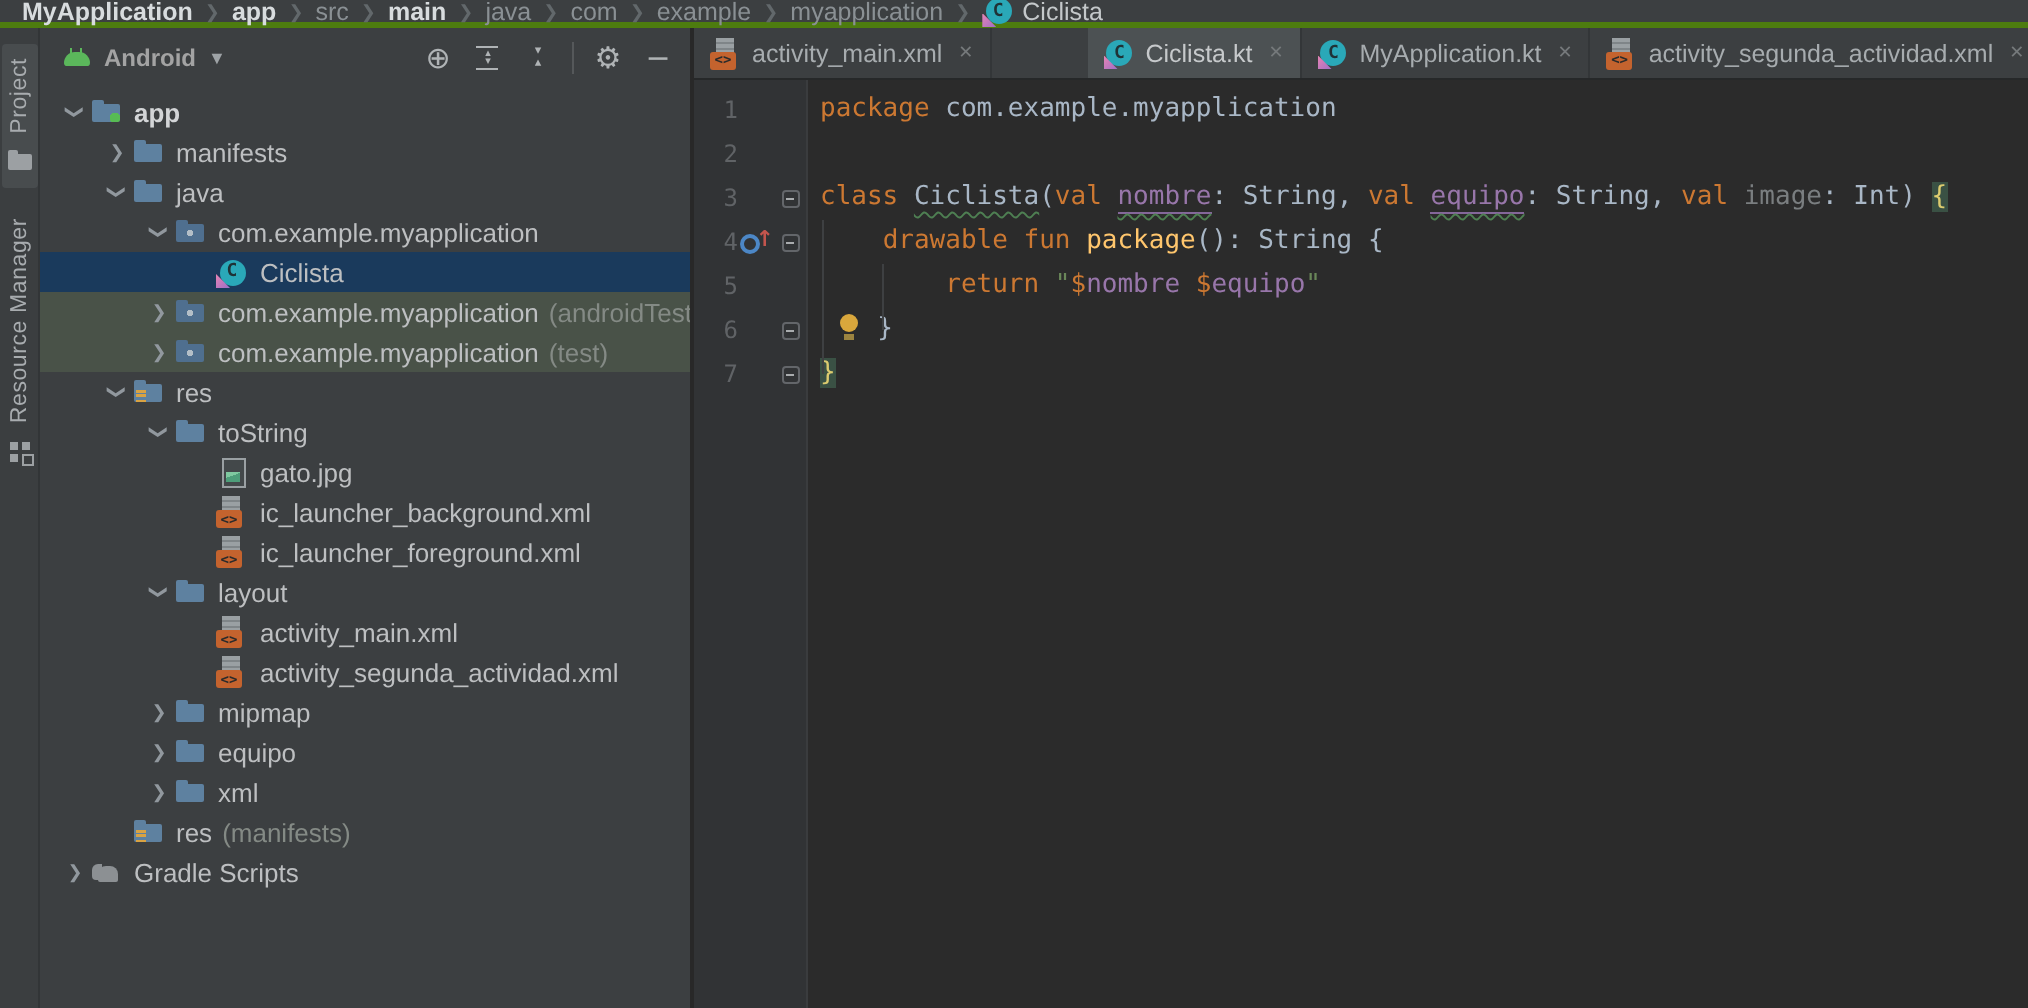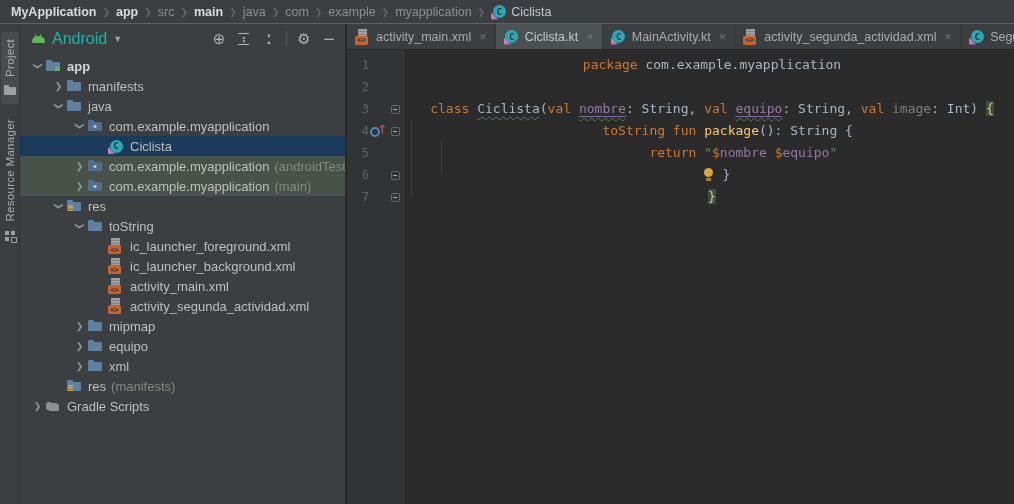--- a/index.html
+++ b/index.html
@@ -1,40 +1,40 @@
 <!DOCTYPE html>
 <html><head>
 <meta charset="utf-8">
 <style>
   * { margin:0; padding:0; box-sizing:border-box; }
   html,body { width:1014px; height:504px; overflow:hidden; }
   body { font-family:"Liberation Sans", sans-serif; background:#2B2B2B; }
   .screen { width:1014px; height:504px; display:flex; flex-direction:column; background:#2B2B2B; }
 
   
-  .topbar { height:24px; background:#3C3F41; border-bottom:1px solid #4d7c0f; display:flex; align-items:center; padding-left:9px; flex:none; }
+  .topbar { height:14px; background:#3C3F41; border-bottom:3px solid #4d7c0f; display:flex; align-items:center; padding-left:9px; flex:none; }
   .crumb { font-size:12.5px; color:#8A9094; padding:0 2px; white-space:nowrap; display:flex; align-items:center; gap:4px; cursor:default; }
   .crumb.bold { color:#D8DCDE; font-weight:bold; }
   .crumb.last { color:#C4C8CA; }
   .crumb-sep { color:#62686B; font-size:9px; padding:0 4px; }
 
   
   .main { flex:1; display:flex; min-height:0; }
 
   
   .stripe { width:20px; background:#3B3E40; border-right:1px solid #323537; display:flex; flex-direction:column; align-items:center; flex:none; }
   .stripe-btn { display:flex; flex-direction:column; align-items:center; gap:5px; padding:7px 1px 6px; margin-top:8px; border-radius:2px; cursor:pointer; }
   .stripe-btn.active { background:#484C4E; }
   .vlabel { writing-mode:vertical-rl; transform:rotate(180deg); font-size:11.5px; color:#A8ACAF; letter-spacing:.3px; white-space:nowrap; }
 
   
   .project-panel { width:327px; background:#3C3F41; border-right:2px solid #282828; display:flex; flex-direction:column; flex:none; }
   .panel-header { height:30px; display:flex; align-items:center; padding:0 8px 0 10px; flex:none; }
   .view-selector { display:flex; align-items:center; gap:6px; cursor:pointer; }
-  .view-selector .lbl { font-size:16px; color:#14b8a6; }
+  .view-selector .lbl { font-size:12px; color:#a3a3a3;font-weight:bold; }
   .hdr-icons { margin-left:auto; display:flex; align-items:center; gap:9px; }
   .tx-ic { color:#AFB3B5; font-size:15px; line-height:16px; width:16px; height:16px; text-align:center; cursor:pointer; font-family:"DejaVu Sans", sans-serif; }
   .hdr-sep { width:1px; height:16px; background:#55585A; }
 
   .tree { flex:1; overflow:hidden; padding-top:2px; }
   .row { height:20px; display:flex; align-items:center; font-size:13px; color:#BDBFC1; white-space:nowrap; cursor:pointer; }
   .row .indent { flex:none; }
   .row .chev { width:15px; flex:none; font-size:9px; color:#91989E; text-align:center; }
   .row .chev.exp { transform:rotate(90deg); }
   .row .lab { margin-left:6px; }
@@ -97,38 +97,38 @@
 
   .ic-resmgr::before { top:4px; left:3px; width:4px; height:4px; background:#9CA0A3; box-shadow:6px 0 0 #9CA0A3, 0 6px 0 #9CA0A3; }
   .ic-resmgr::after  { top:10px; left:9px; width:4px; height:4px; border:1px solid #9CA0A3; }
 
   .chev-down { font-size:9px; color:#9EA3A6; }
 
   
   .editor { flex:1; display:flex; flex-direction:column; min-width:0; background:#2B2B2B; }
   .tabbar { height:26px; background:#3C3F41; border-bottom:1px solid #262829; display:flex; overflow:hidden; flex:none; }
   .tab { display:flex; align-items:center; gap:5px; padding:0 8px; font-size:12.5px; color:#A7ACAF; border-right:1px solid #333638; white-space:nowrap; cursor:pointer; flex:none; }
-  .tab.active { background:#4C5153; color:#C6C9CB; }
+  .tab.active { background:#4C5153; color:#C6C9CB;margin-left:48px; }
   .tab .close { font-size:9px; color:#75797B; margin-left:3px; cursor:pointer; font-family:"DejaVu Sans", sans-serif; }
 
   .editor-body { flex:1; display:flex; min-height:0; }
   .gutter { width:57px; background:#313335; border-right:1px solid #3A3C3E; padding-top:4px; flex:none; }
   .gline { height:22px; display:flex; align-items:center; }
   .lnum { width:22px; text-align:right; font:12px "DejaVu Sans Mono", monospace; color:#606366; flex:none; }
   .gicon { width:19px; display:flex; justify-content:center; flex:none; }
   .gfold { width:14px; display:flex; justify-content:center; flex:none; }
 
   .ic-override { width:17px; height:13px; position:relative; display:inline-block; cursor:pointer; }
   .ic-override::before { content:""; position:absolute; left:0; top:2px; width:6px; height:6px; border:2px solid #4C87C6; border-radius:50%; }
   .ic-override::after { content:"↑"; position:absolute; right:0; top:-2px; color:#C4554D; font:bold 11px "DejaVu Sans", sans-serif; }
 
   .fold-m { width:9px; height:9px; border:1px solid #63666A; border-radius:2px; background:#313335; position:relative; cursor:pointer; }
   .fold-m::after { content:""; position:absolute; left:1.5px; top:3px; width:4px; height:1px; background:#A9ACAE; }
 
-  .code { flex:1; padding:4px 0 0 6px; font:13px/22px "DejaVu Sans Mono", monospace; color:#A9B7C6; position:relative; overflow:hidden;text-align:center; }
+  .code { flex:1; padding:4px 0 0 6px; font:13px/22px "DejaVu Sans Mono", monospace; color:#A9B7C6; position:relative; overflow:hidden; }
   .cline { height:22px; white-space:pre; }
   .tk-kw { color:#CC7832; }
   .tk-pl { color:#A9B7C6; }
   .tk-cls { color:#A9B7C6; text-decoration:underline wavy #4E8052 1px; text-underline-offset:3px; }
   .tk-prop { color:#9876AA; border-bottom:1px solid #84679A; text-decoration:underline wavy #4E8052 1px; text-underline-offset:3.5px; }
   .tk-dim { color:#7A7E80; }
   .tk-fn { color:#FFC66D; }
   .tk-str { color:#6A8759; }
   .tk-tpl { color:#9876AA; }
   .tk-brace { color:#DCCB6F; background:#3A5144; }
@@ -246,45 +246,57 @@
             <span class="chev">❯</span>
             <span class="ic ic-package"></span>
             <span class="lab">com.example.myapplication</span>
             <span class="suffix">(androidTest)</span>
           </div>
           <div class="row testrow">
             <span class="indent" style="width: 52px;"></span>
             <span class="chev">❯</span>
             <span class="ic ic-package"></span>
             <span class="lab">com.example.myapplication</span>
-            <span class="suffix">(main)</span>
+            <span class="suffix">(test)</span>
           </div>
           <div class="row">
             <span class="indent" style="width: 31px;"></span>
             <span class="chev exp">❯</span>
             <span class="ic ic-res"></span>
             <span class="lab">res</span>
           </div>
           <div class="row">
             <span class="indent" style="width: 52px;"></span>
             <span class="chev exp">❯</span>
             <span class="ic ic-folder"></span>
             <span class="lab">toString</span>
           </div>
           <div class="row">
             <span class="indent" style="width: 73px;"></span>
             <span class="chev"></span>
+            <span class="ic ic-image"></span>
+            <span class="lab">gato.jpg</span>
+          </div>
+          <div class="row">
+            <span class="indent" style="width: 73px;"></span>
+            <span class="chev"></span>
+            <span class="ic ic-xml"></span>
+            <span class="lab">ic_launcher_background.xml</span>
+          </div>
+          <div class="row">
+            <span class="indent" style="width: 73px;"></span>
+            <span class="chev"></span>
             <span class="ic ic-xml"></span>
             <span class="lab">ic_launcher_foreground.xml</span>
           </div>
           <div class="row">
-            <span class="indent" style="width: 73px;"></span>
-            <span class="chev"></span>
-            <span class="ic ic-xml"></span>
-            <span class="lab">ic_launcher_background.xml</span>
+            <span class="indent" style="width: 52px;"></span>
+            <span class="chev exp">❯</span>
+            <span class="ic ic-folder"></span>
+            <span class="lab">layout</span>
           </div>
           <div class="row">
             <span class="indent" style="width: 73px;"></span>
             <span class="chev"></span>
             <span class="ic ic-xml"></span>
             <span class="lab">activity_main.xml</span>
           </div>
           <div class="row">
             <span class="indent" style="width: 73px;"></span>
             <span class="chev"></span>
@@ -332,21 +344,21 @@
             <span>activity_main.xml</span>
             <span class="close">✕</span>
           </div>
           <div class="tab active">
             <span class="ic ic-kotlin"></span>
             <span>Ciclista.kt</span>
             <span class="close">✕</span>
           </div>
           <div class="tab">
             <span class="ic ic-kotlin"></span>
-            <span>MainActivity.kt</span>
+            <span>MyApplication.kt</span>
             <span class="close">✕</span>
           </div>
           <div class="tab">
             <span class="ic ic-xml"></span>
             <span>activity_segunda_actividad.xml</span>
             <span class="close">✕</span>
           </div>
           <div class="tab">
             <span class="ic ic-kotlin"></span>
             <span>SegundaActividad.kt</span>
@@ -397,21 +409,21 @@
               <span class="gicon"></span>
               <span class="gfold">
                 <span class="fold-m"></span>
               </span>
             </div>
           </div>
         <div class="code" id="code">
             <div class="cline"><span class="tk-kw">package </span><span class="tk-pl">com.example.myapplication</span></div>
             <div class="cline"></div>
             <div class="cline"><span class="tk-kw">class </span><span class="tk-cls">Ciclista</span><span class="tk-pl">(</span><span class="tk-kw">val </span><span class="tk-prop">nombre</span><span class="tk-pl">: String, </span><span class="tk-kw">val </span><span class="tk-prop">equipo</span><span class="tk-pl">: String, </span><span class="tk-kw">val </span><span class="tk-dim">image</span><span class="tk-pl">: Int) </span><span class="tk-brace">{</span></div>
-            <div class="cline"><span class="tk-pl">    </span><span class="tk-kw">toString fun </span><span class="tk-fn">package</span><span class="tk-pl">(): String {</span></div>
+            <div class="cline"><span class="tk-pl">    </span><span class="tk-kw">drawable fun </span><span class="tk-fn">package</span><span class="tk-pl">(): String {</span></div>
             <div class="cline"><span class="tk-pl">        </span><span class="tk-kw">return </span><span class="tk-str">"</span><span class="tk-kw">$</span><span class="tk-tpl">nombre</span><span class="tk-str"> </span><span class="tk-kw">$</span><span class="tk-tpl">equipo</span><span class="tk-str">"</span></div>
             <div class="cline"><span class="tk-pl"> </span><span class="ic-bulb"></span><span class="tk-pl"> }</span></div>
             <div class="cline"><span class="tk-brace">}</span></div>
             <div class="iguide" style="left: 7px; top: 70px; height: 77px;"></div>
             <div class="iguide" style="left: 37px; top: 92px; height: 33px;"></div>
           </div>
       </div>
     </div>
 
   </div>

